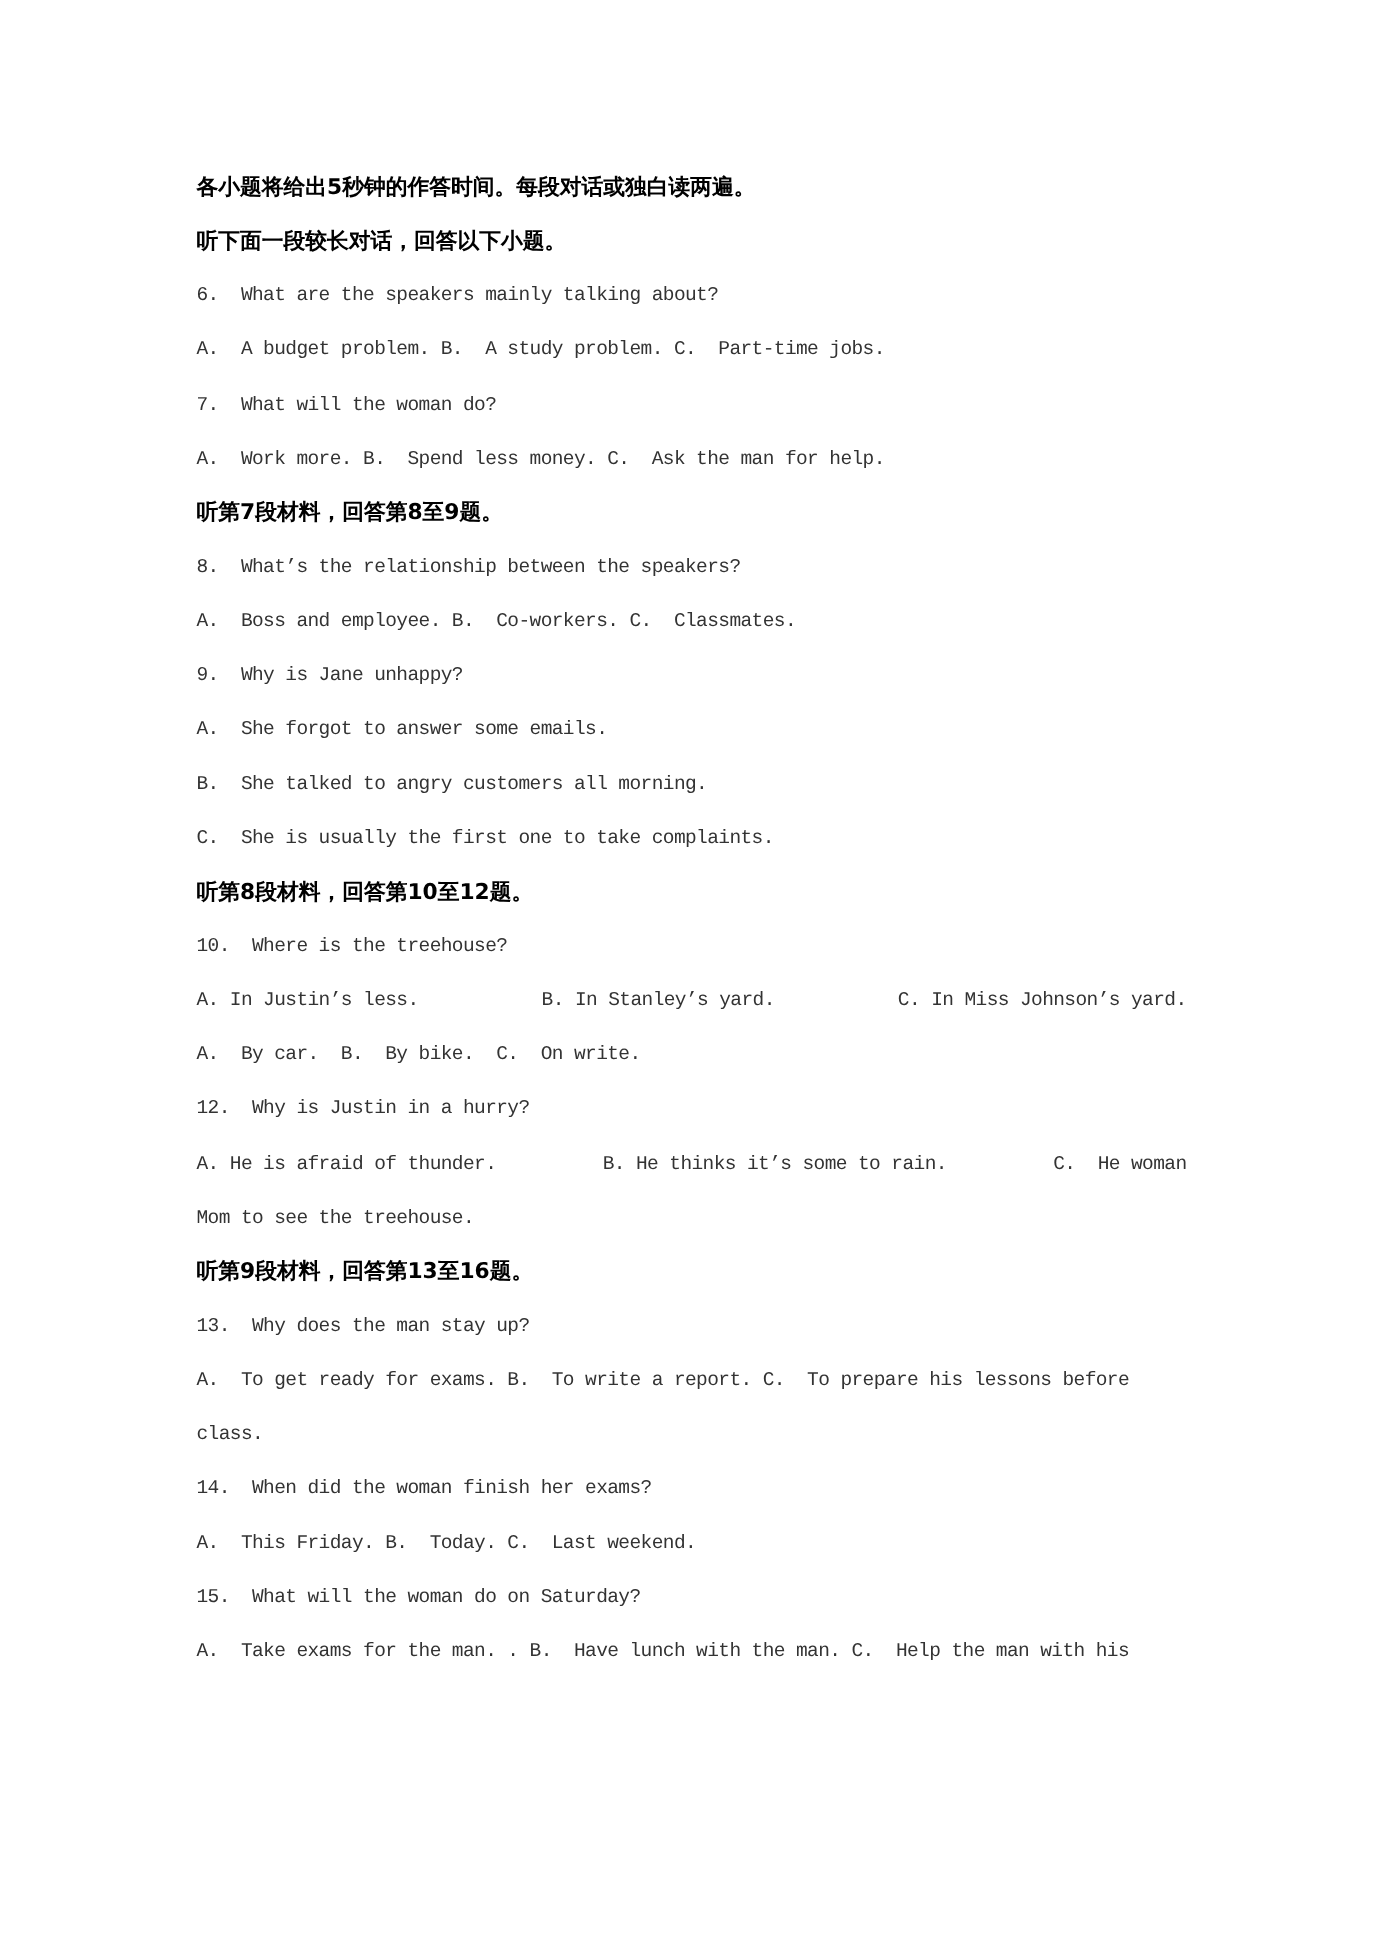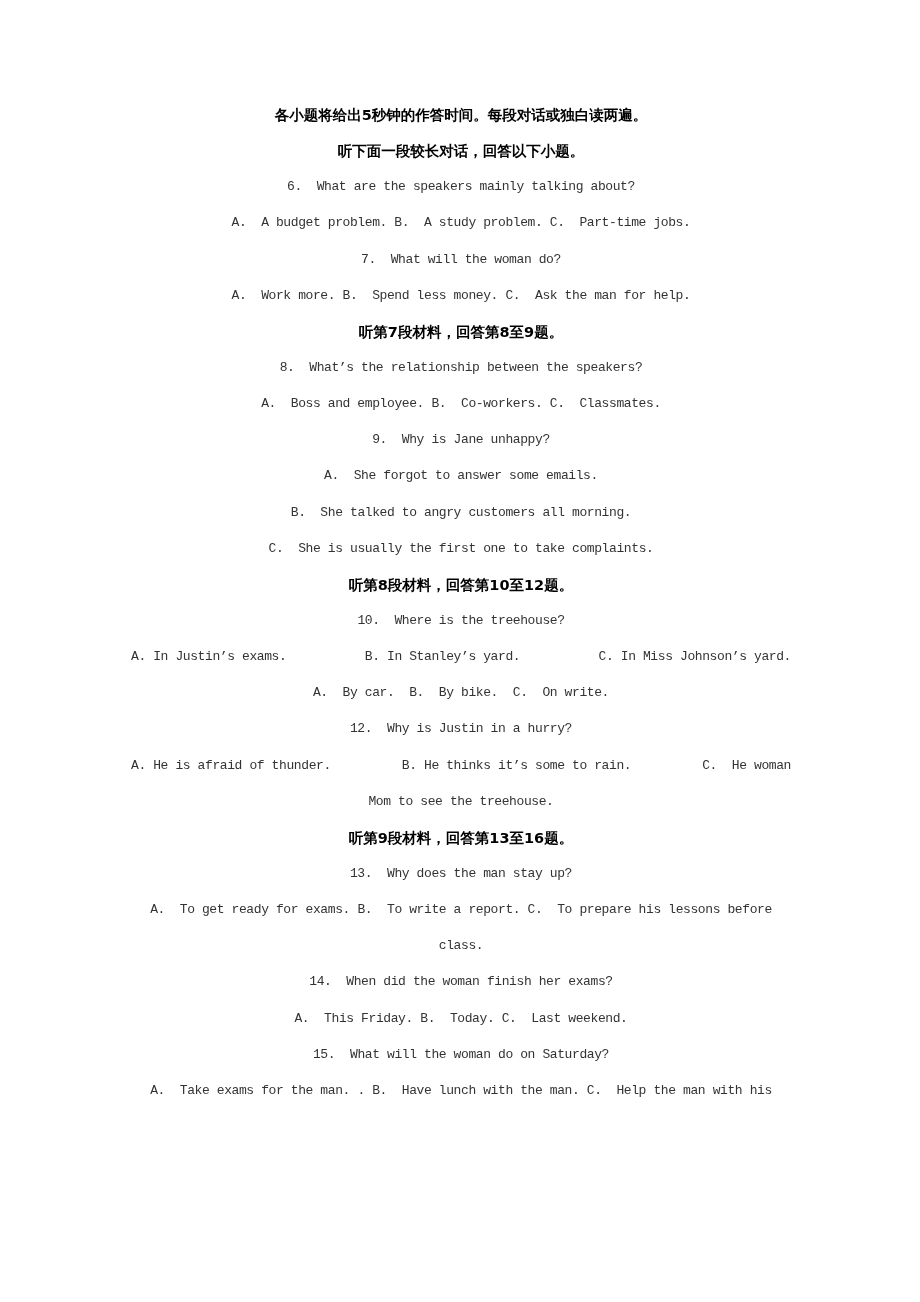--- a/index.html
+++ b/index.html
@@ -9,23 +9,22 @@
     }
     body {
       width: 920px;
       height: 1302px;
       position: relative;
       overflow: hidden;
     }
     .page {
       position: absolute;
       left: 131px;
-      top: 104px;
+      top: 114px;
       width: 660px;
-      text-align: center;
     }
     .line {
       height: 36.15px;
       line-height: 22px;
       white-space: pre;
       color: #333333;
       font-family: "Liberation Mono", "DejaVu Sans Mono", monospace;
       font-size: 13px;
       letter-spacing: -0.4px;
     }
@@ -58,21 +57,21 @@
   <div class="line">8.  What’s the relationship between the speakers?</div>
   <div class="line">A.  Boss and employee. B.  Co-workers. C.  Classmates.</div>
   <div class="line">9.  Why is Jane unhappy?</div>
   <div class="line">A.  She forgot to answer some emails.</div>
   <div class="line">B.  She talked to angry customers all morning.</div>
   <div class="line">C.  She is usually the first one to take complaints.</div>
 
   <div class="line heading">听第8段材料，回答第10至12题。</div>
   <div class="line">10.  Where is the treehouse?</div>
   <div class="line spread">
-    <span>A. In Justin’s exams.</span>
+    <span>A. In Justin’s less.</span>
     <span>B. In Stanley’s yard.</span>
     <span>C. In Miss Johnson’s yard.</span>
   </div>
   <div class="line">A.  By car.  B.  By bike.  C.  On write.</div>
   <div class="line">12.  Why is Justin in a hurry?</div>
   <div class="line spread">
     <span>A. He is afraid of thunder.</span>
     <span>B. He thinks it’s some to rain.</span>
     <span>C.  He woman</span>
   </div>

